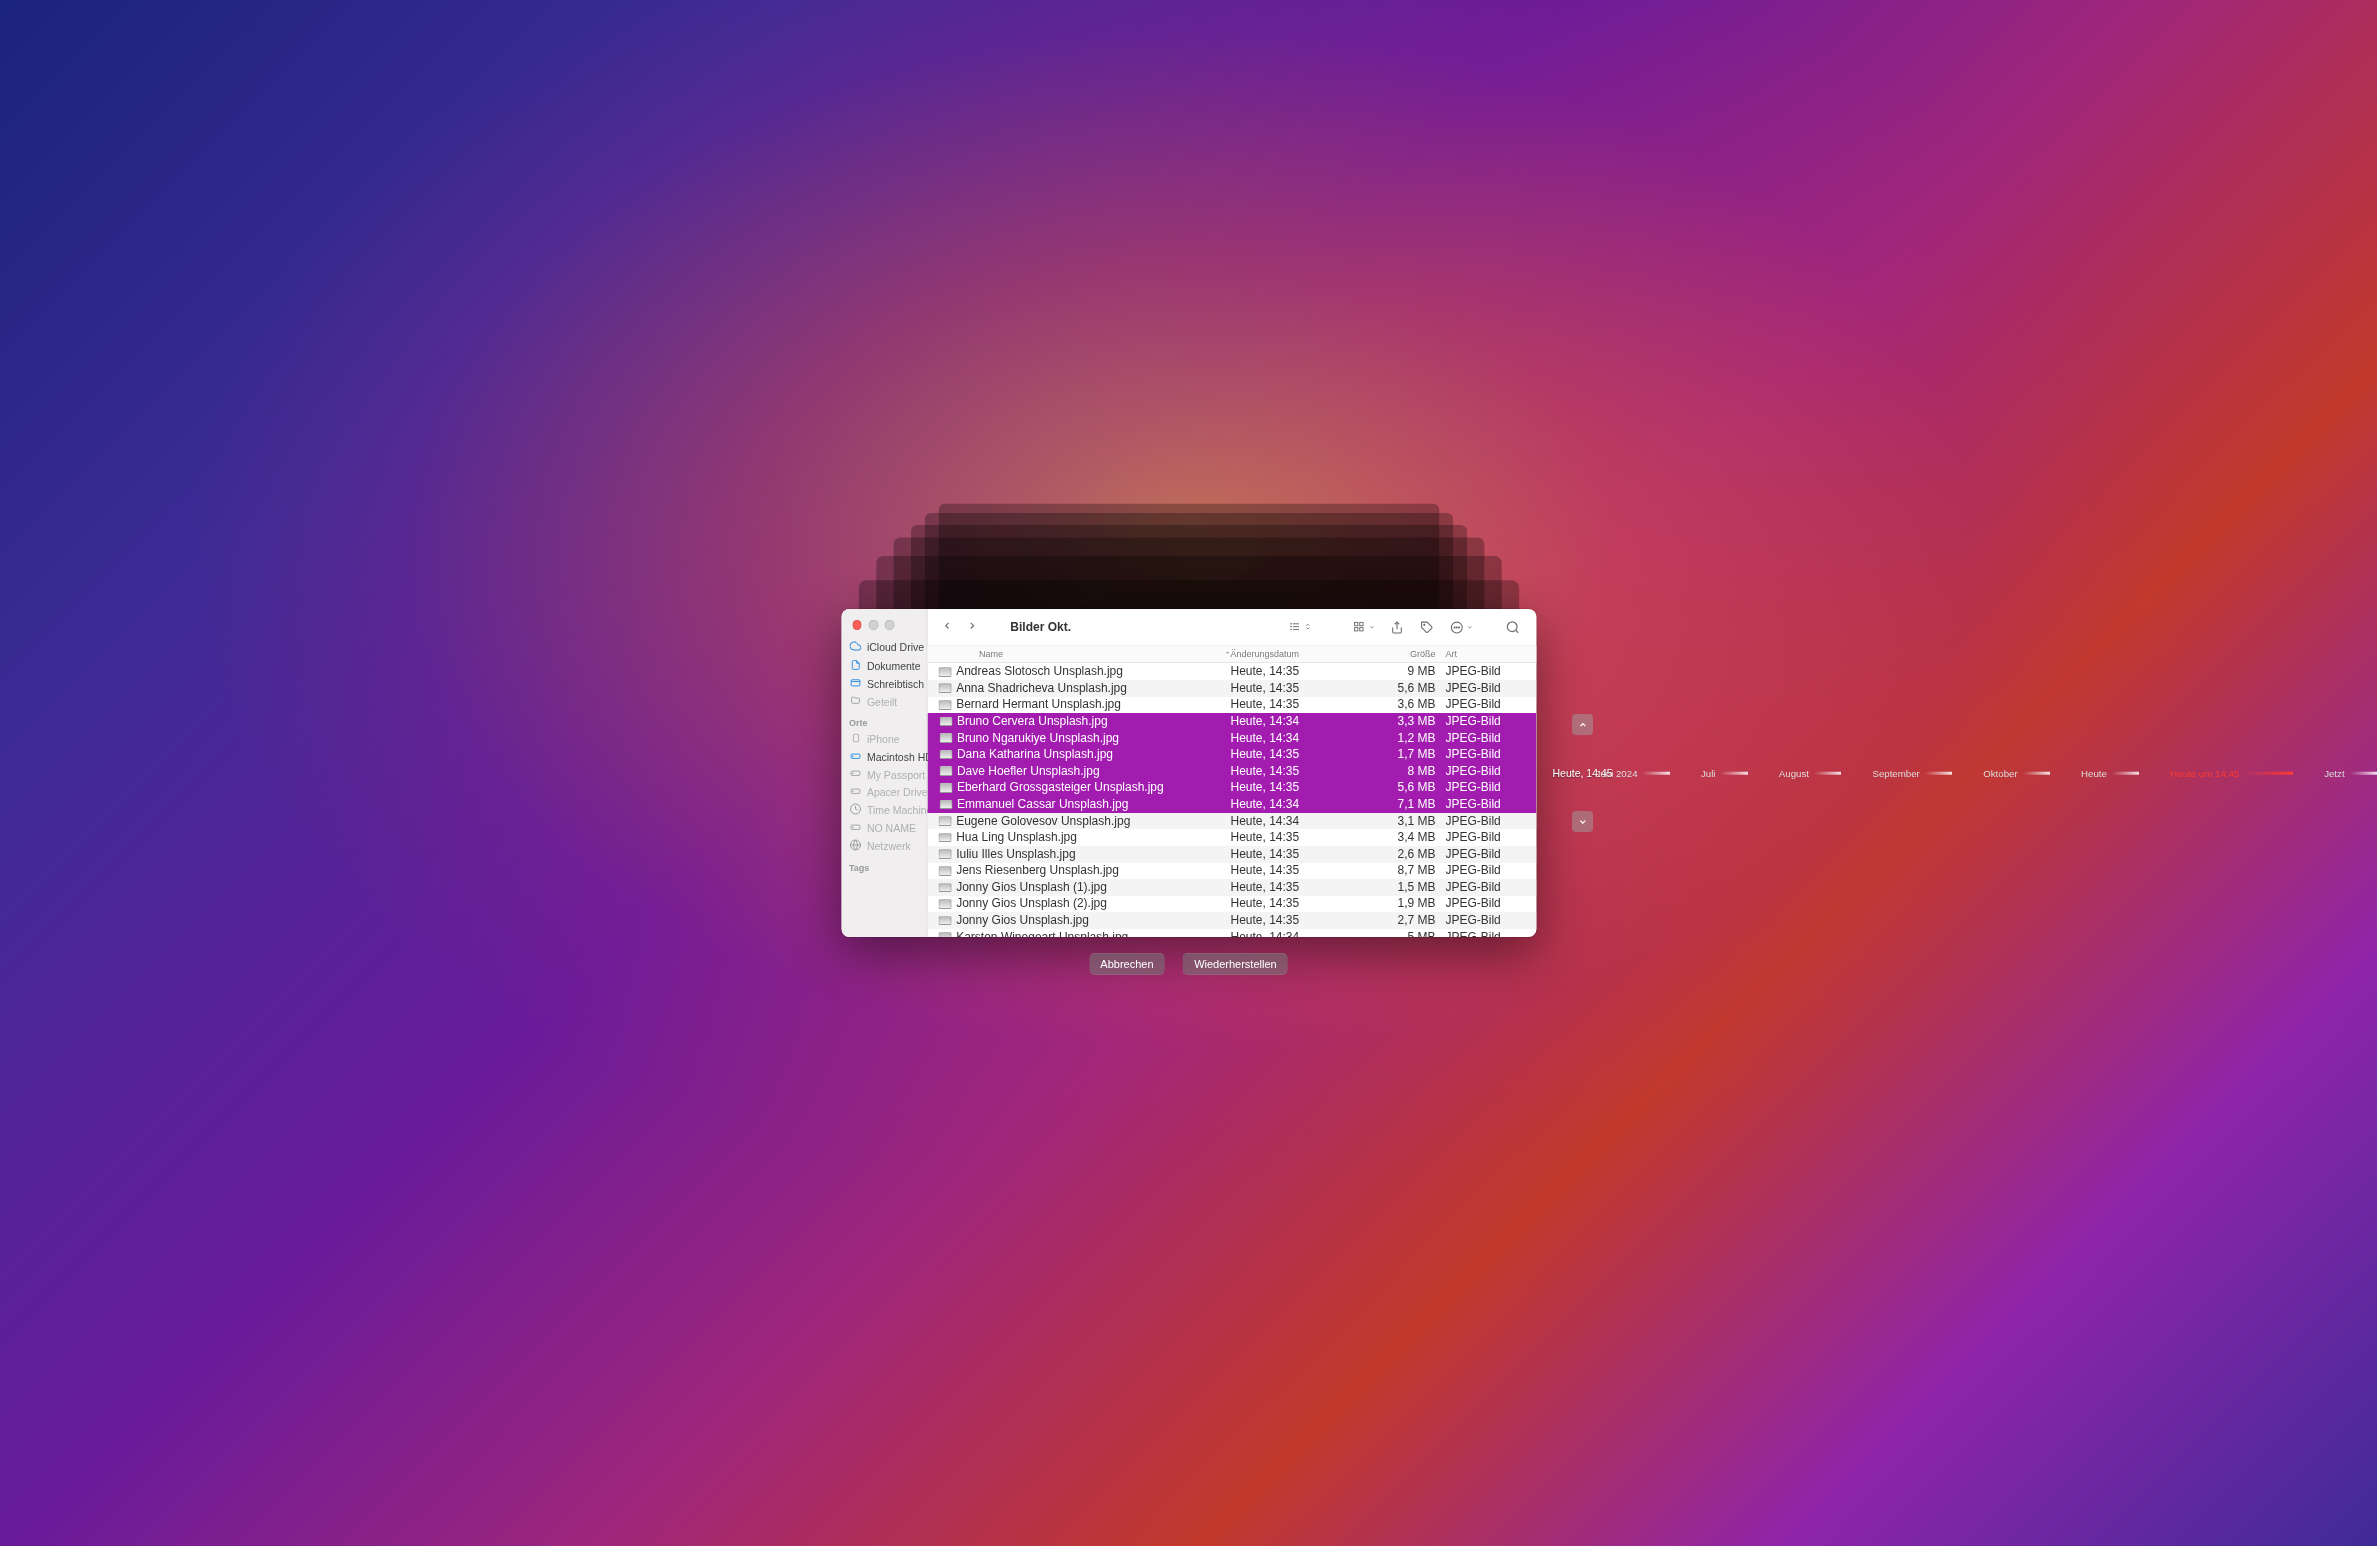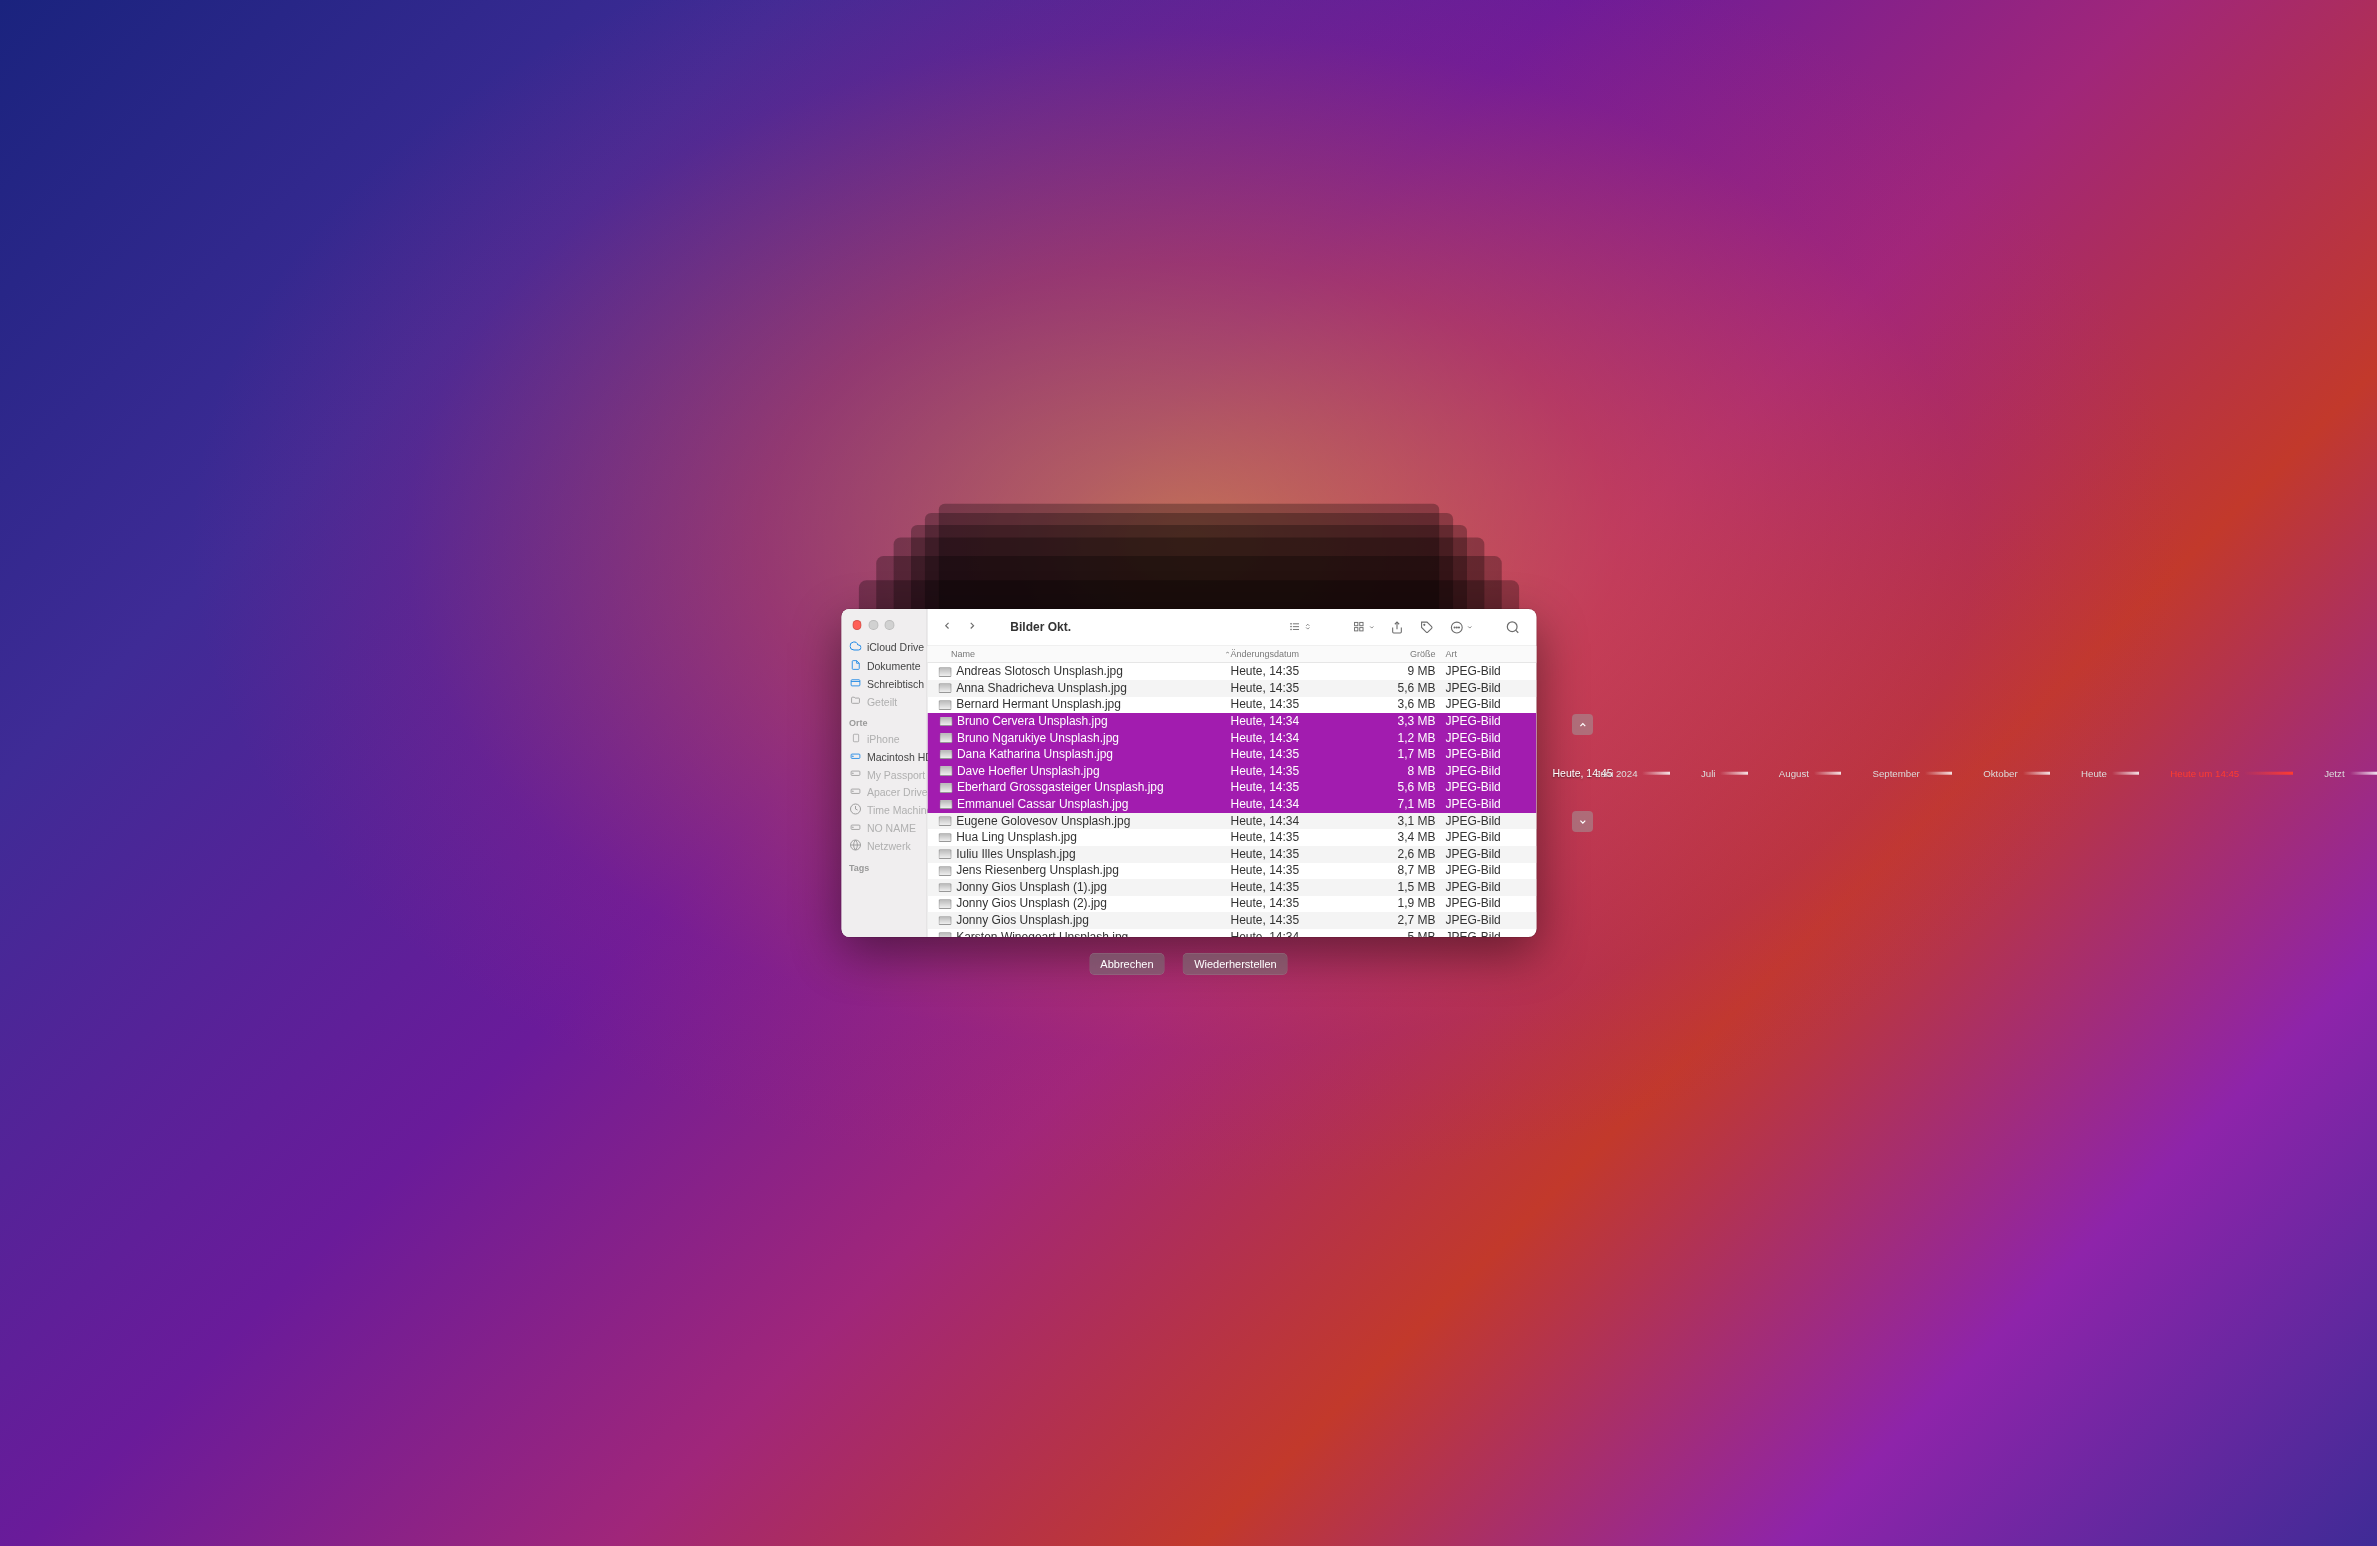--- a/index.html
+++ b/index.html
@@ -92,21 +92,21 @@
 
   .columns {
     display: grid;
     grid-template-columns: 1fr 137px 73px 89px;
     font-size: 9px;
     color: #7a7a7a;
     padding: 3.2px 6.5px 3.2px 24px;
     border-bottom: 0.8px solid rgba(0,0,0,.08);
     background: #fafafa;
   }
-  .col-name { display:flex; align-items:center; gap:21px; }
+  .col-name { display:flex; align-items:center; gap:21px;margin-left:28px; }
   .col-size { text-align: right; padding-right: 4.9px; }
   .col-kind { padding-left: 4.9px; }
   .col-sort { font-size: 7.3px; color:#777; }
 
   .filelist { flex: 1; overflow: hidden; }
   .row {
     display: grid;
     grid-template-columns: 1fr 137px 73px 89px;
     padding: 0.8px 6.5px 0.8px 11.3px;
     font-size: 12px;

